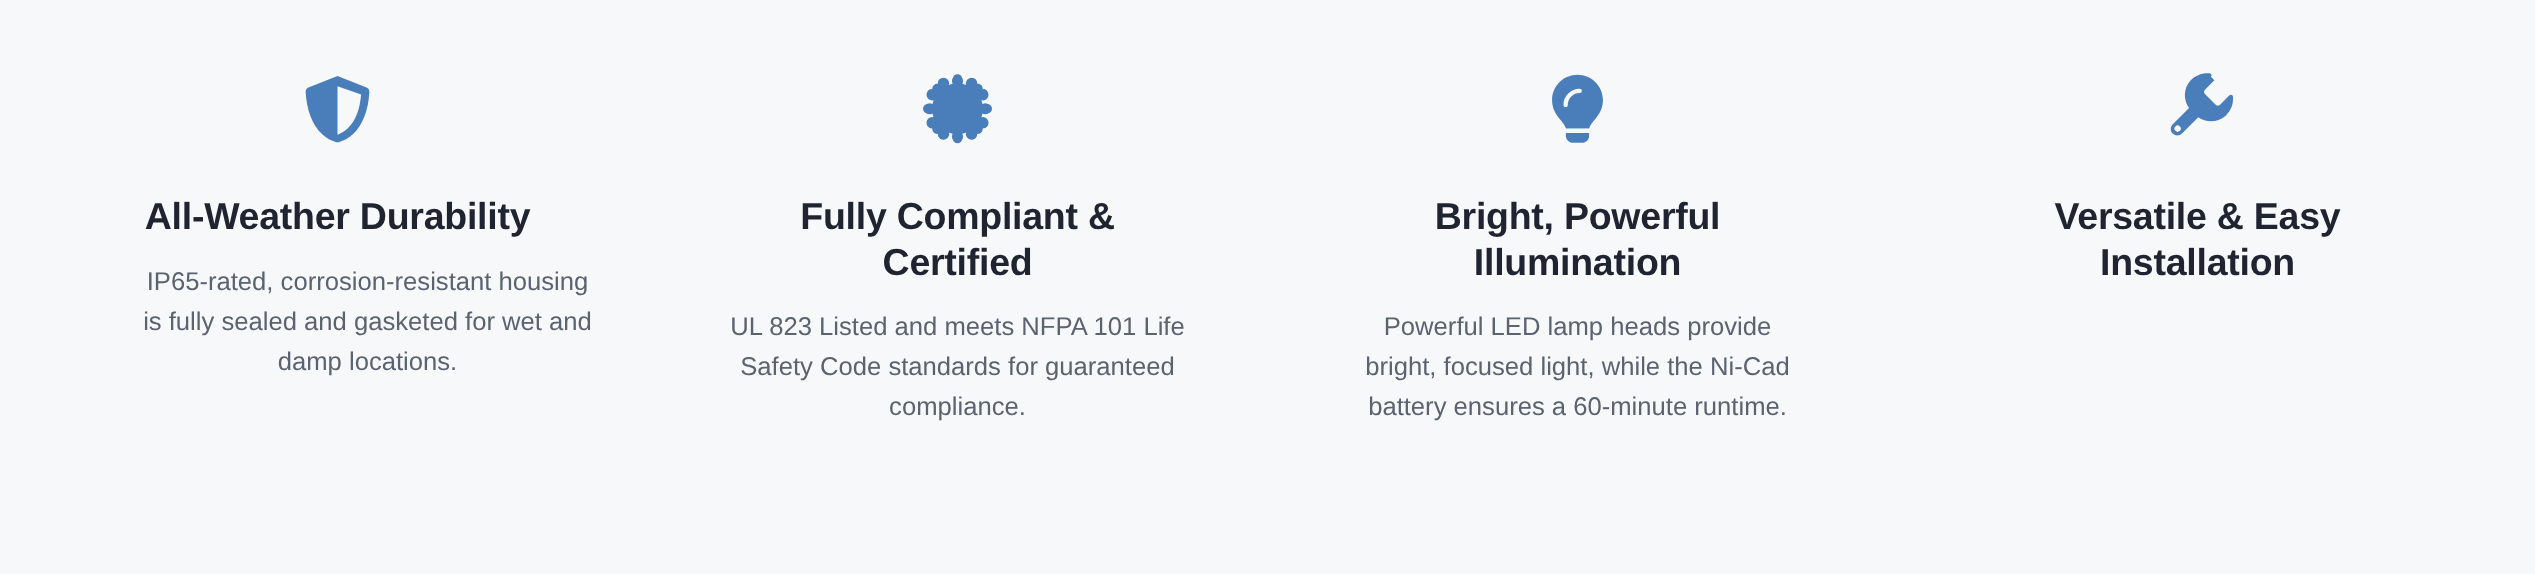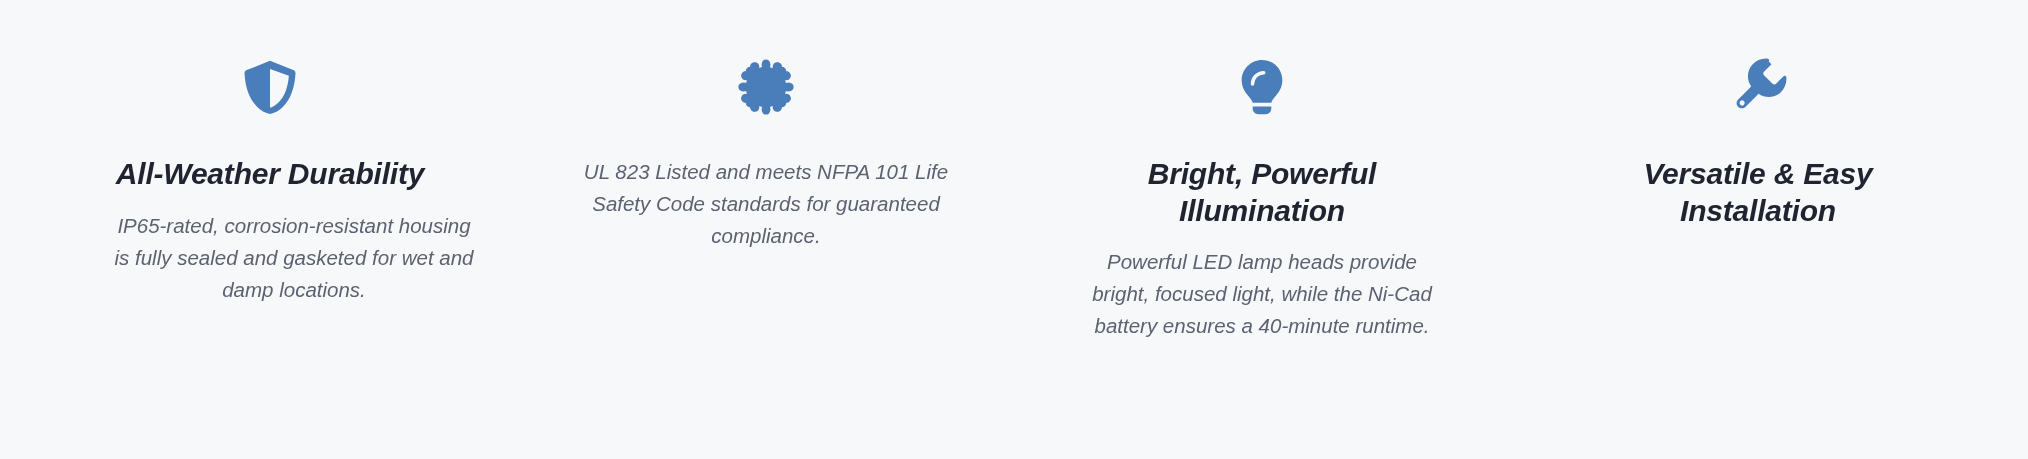--- a/index.html
+++ b/index.html
@@ -28,21 +28,20 @@
   }
 
   .feature-card {
     flex: 1 1 0;
     display: flex;
     flex-direction: column;
     align-items: center;
     text-align: center;
     padding: 56px 26px 0 26px;
     background: transparent;
-    font-style: italic;
   }
 
   .feature-icon {
     width: 62px;
     height: 62px;
     display: flex;
     align-items: center;
     justify-content: center;
     margin-bottom: 38px;
   }
@@ -125,38 +124,39 @@
             <circle cx="11" cy="43.5" r="4.6"></circle>
             <circle cx="53" cy="20.5" r="4.6"></circle>
             <circle cx="43.5" cy="11" r="4.6"></circle>
             <circle cx="20.5" cy="53" r="4.6"></circle>
             <circle cx="11" cy="20.5" r="4.6"></circle>
             <circle cx="53" cy="43.5" r="4.6"></circle>
           </g>
         </g>
       </svg>
     </div>
+    <h3 class="feature-title">Fully Compliant &amp; Certified</h3>
     <p class="feature-desc">UL 823 Listed and meets NFPA 101 Life Safety Code standards for guaranteed compliance.</p>
   </div>
 
   <div class="feature-card card-3">
     <div class="feature-icon">
       <svg viewBox="0 0 64 64" xmlns="http://www.w3.org/2000/svg" aria-hidden="true">
 
         <path d="M32 4 C20.4 4 11 13.4 11 25 C11 31.6 13.9 36.5 17.3 40.4 C19.6 43.1 21.6 45.3 22.4 48.3 L41.6 48.3 C42.4 45.3 44.4 43.1 46.7 40.4 C50.1 36.5 53 31.6 53 25 C53 13.4 43.6 4 32 4 Z" fill="#4a7ebb"></path>
 
         <path d="M22.2 28.8 A11.6 11.6 0 0 1 33.8 17.2" fill="none" stroke="#f7f8fa" stroke-width="3.6" stroke-linecap="round"></path>
 
         <rect x="22.2" y="48.6" width="19.6" height="3.4" fill="#f7f8fa"></rect>
 
         <path d="M22.4 52 L41.6 52 L41.6 54.2 C41.6 57.4 39 60 35.8 60 L28.2 60 C25 60 22.4 57.4 22.4 54.2 Z" fill="#4a7ebb"></path>
       </svg>
     </div>
     <h3 class="feature-title">Bright, Powerful Illumination</h3>
-    <p class="feature-desc">Powerful LED lamp heads provide bright, focused light, while the Ni-Cad battery ensures a 40-minute runtime.</p>
+    <p class="feature-desc">Powerful LED lamp heads provide bright, focused light, while the Ni-Cad battery ensures a 60-minute runtime.</p>
   </div>
 
   <div class="feature-card card-4">
     <div class="feature-icon">
       <svg viewBox="0 0 64 64" xmlns="http://www.w3.org/2000/svg" aria-hidden="true">
         <g transform="rotate(45 32 32)">
 
           <path d="M23.2 5.5 L23.2 16.5 C23.2 17.9 24.3 19 25.7 19 L38.3 19 C39.7 19 40.8 17.9 40.8 16.5 L40.8 5.5 C40.8 4.1 42.5 3.3 43.6 4.2 C48.1 7.9 50.9 13.6 50.5 19.9 C50 28.3 43.6 35.2 35.4 36.5 L35.4 55.5 C35.4 58.5 33 61 30 61 L30 61 C27 61 24.6 58.5 24.6 55.5 L24.6 36.5 C16.4 35.2 10 28.3 9.5 19.9 C9.1 13.6 11.9 7.9 16.4 4.2 C17.5 3.3 19.2 4.1 19.2 5.5 Z" fill="#4a7ebb" transform="translate(2,0)"></path>
 
           <circle cx="32" cy="55.2" r="2.6" fill="#f7f8fa"></circle>

